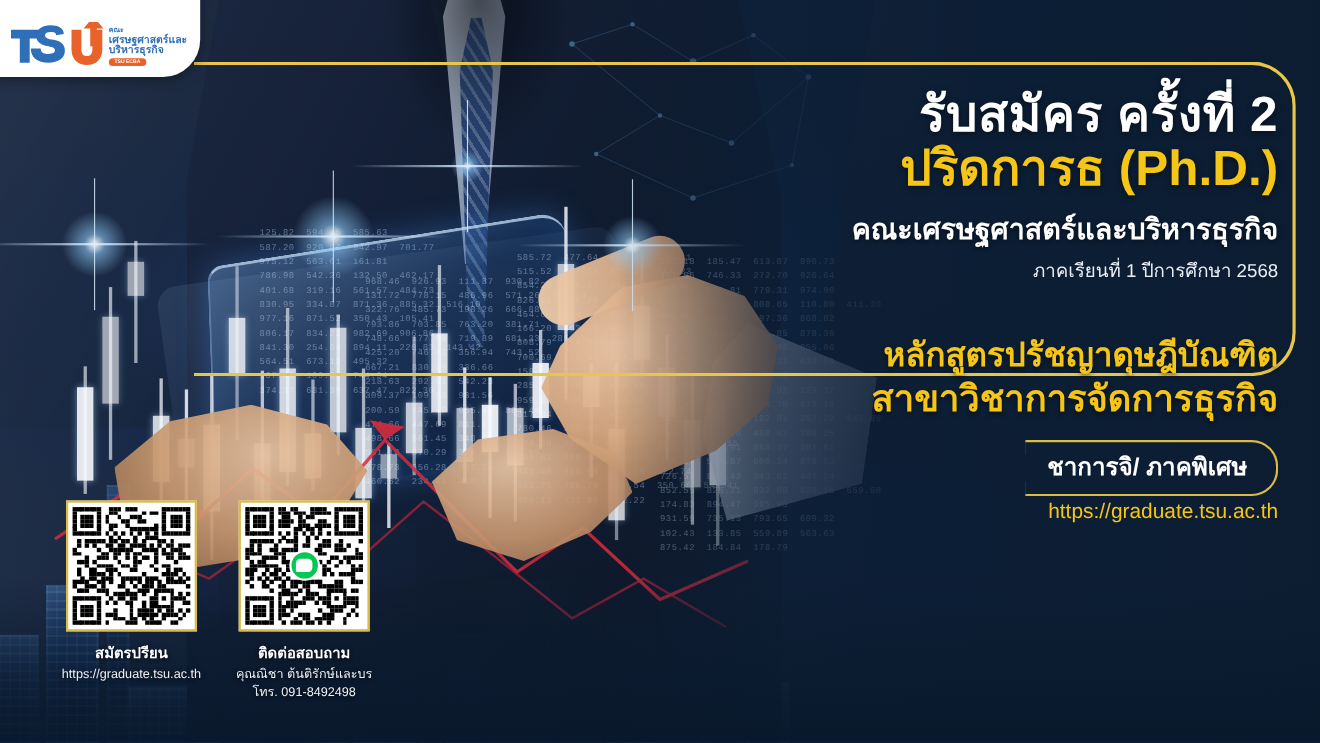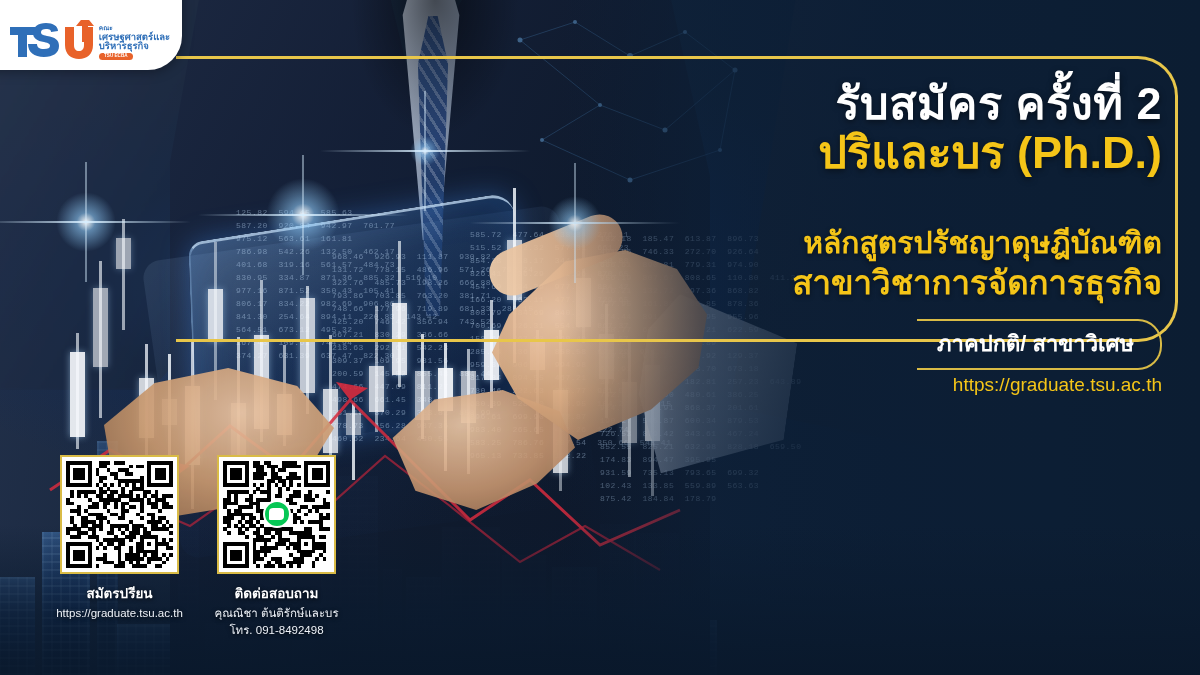--- a/index.html
+++ b/index.html
@@ -446,27 +446,29 @@
         <span class="l-main">บริหารธุรกิจ</span>
         <div class="logo-pill">
           <span>TSU ECBA</span>
         </div>
       </div>
     </div>
   </div>
 
   <div class="rcol">
     <div class="t-h1">รับสมัคร ครั้งที่ 2</div>
-    <div class="t-h2">ปริและบร (Ph.D.)</div>
+    <div class="t-h2">ปริดการธ (Ph.D.)</div>
+    <div class="t-fac">คณะเศรษฐศาสตร์และบริหารธุรกิจ</div>
+    <div class="t-term">ภาคเรียนที่ 1 ปีการศึกษา 2568</div>
 
     <div class="t-prog1">หลักสูตรปรัชญาดุษฎีบัณฑิต</div>
     <div class="t-prog2">สาขาวิชาการจัดการธุรกิจ</div>
 
     <div class="mode-wrap">
-      <div class="mode-pill">ภาคปกติ/ สาขาวิเศษ</div>
+      <div class="mode-pill">ชาการจิ/ ภาคพิเศษ</div>
     </div>
 
     <div class="t-url">https://graduate.tsu.ac.th</div>
   </div>
 
   <div class="qr-area">
     <div class="qr-col">
       <div class="qr-box">
         <div class="qr-canvas" id="qr0">
             <i class="qr-cell" style="left:0.000%;top:0.000%;width:3.568%;height:3.568%"></i>

